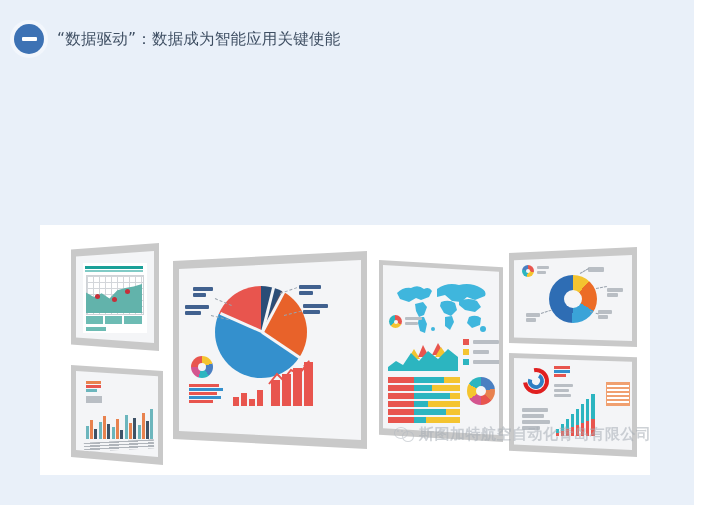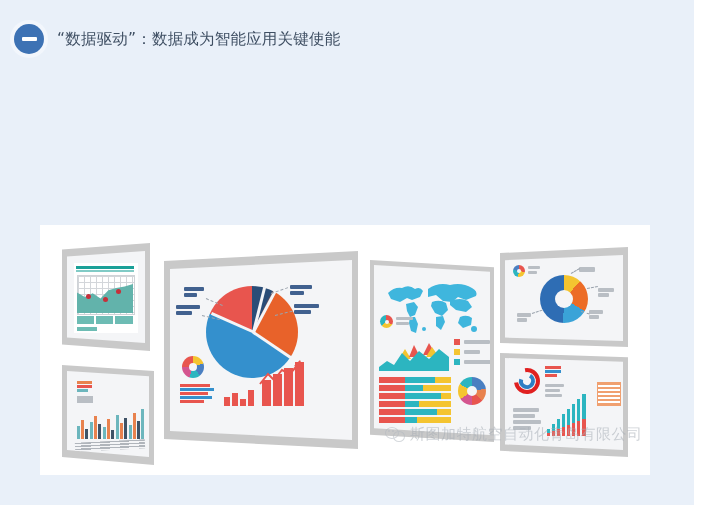--- a/index.html
+++ b/index.html
@@ -64,22 +64,23 @@
   .para b{ color:#3a4a5e; font-weight:bold; }
 
   
   .figure-card{
     position:absolute;
     left:40px;top:225px;
     width:610px;height:250px;
     background:#ffffff;
   }
   .figure{
-    position:absolute;left:8px;top:0;width:610px;height:250px;
+    position:absolute;left:17px;top:0;width:610px;height:250px;
     overflow:hidden;
+    font-weight:bold;
   }
 
   
   .panel{ position:absolute; }
   .frame{
     position:absolute;left:0;top:0;width:100%;height:100%;
     background:#c9c9c9;
   }
   .screen{
     position:absolute;

